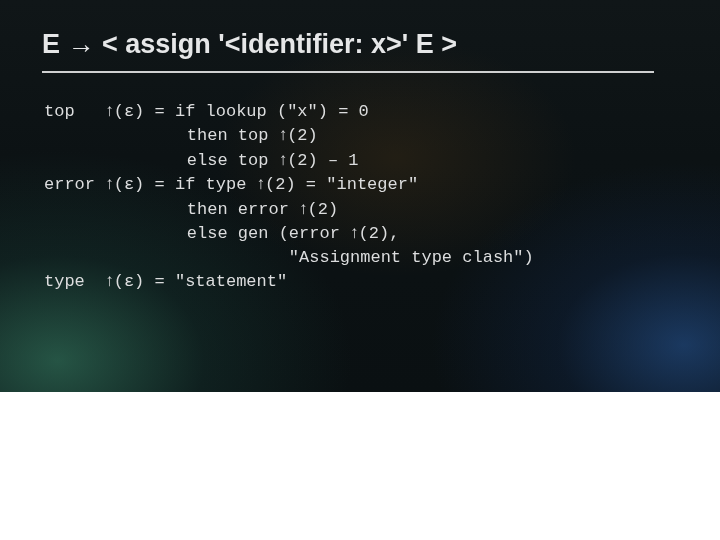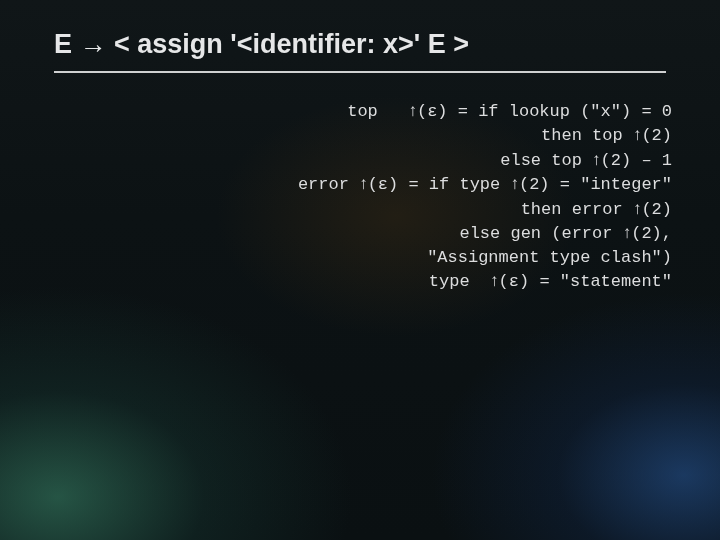--- a/index.html
+++ b/index.html
@@ -4,29 +4,29 @@
 <style>
   html, body {
     margin: 0;
     padding: 0;
     width: 720px;
     height: 540px;
     overflow: hidden;
   }
   .slide {
     width: 720px;
-    height: 540px;
+    height: 392px;
     position: relative;
     background:
       radial-gradient(ellipse 420px 300px at 8% 92%, rgba(60,140,110,0.55) 0%, rgba(30,80,70,0.25) 35%, rgba(10,20,25,0) 70%),
       radial-gradient(ellipse 360px 260px at 95% 88%, rgba(40,90,160,0.55) 0%, rgba(20,50,100,0.25) 35%, rgba(10,20,25,0) 70%),
       radial-gradient(ellipse 300px 200px at 55% 40%, rgba(90,60,20,0.28) 0%, rgba(10,20,25,0) 60%),
       linear-gradient(180deg, #101618 0%, #0c1214 40%, #0a1012 100%);
     box-sizing: border-box;
-    padding: 28px 48px 40px 56px;
+    padding: 28px 48px 40px 44px;
     color: #d9dadb;
     font-family: Arial, Helvetica, sans-serif;
   }
   .title {
     font-weight: bold;
     font-size: 27px;
     line-height: 1.22;
     color: #e6e7e8;
     margin: 0 0 8px 0;
   }
@@ -36,21 +36,20 @@
     margin-left: -2px;
     padding-bottom: 2px;
   }
   .body {
     margin-top: 26px;
     font-family: "Courier New", Courier, monospace;
     font-size: 17px;
     line-height: 1.38;
     color: #dcddde;
     white-space: pre;
-    text-align: right;
   }
   .arrow {
     font-family: Arial, Helvetica, sans-serif;
   }
 </style>
 </head>
 <body>
 
 <div class="slide">
 

